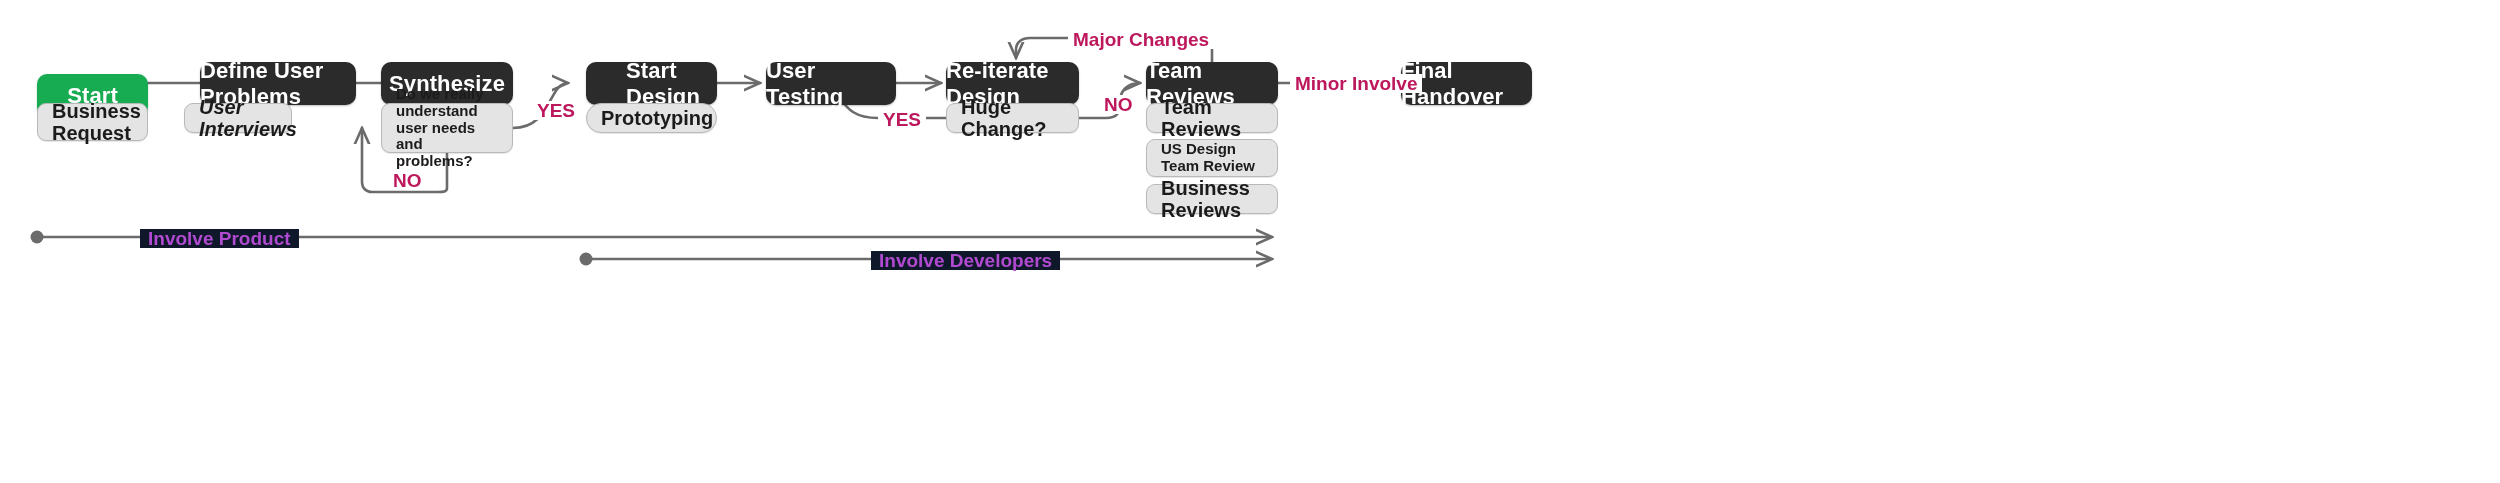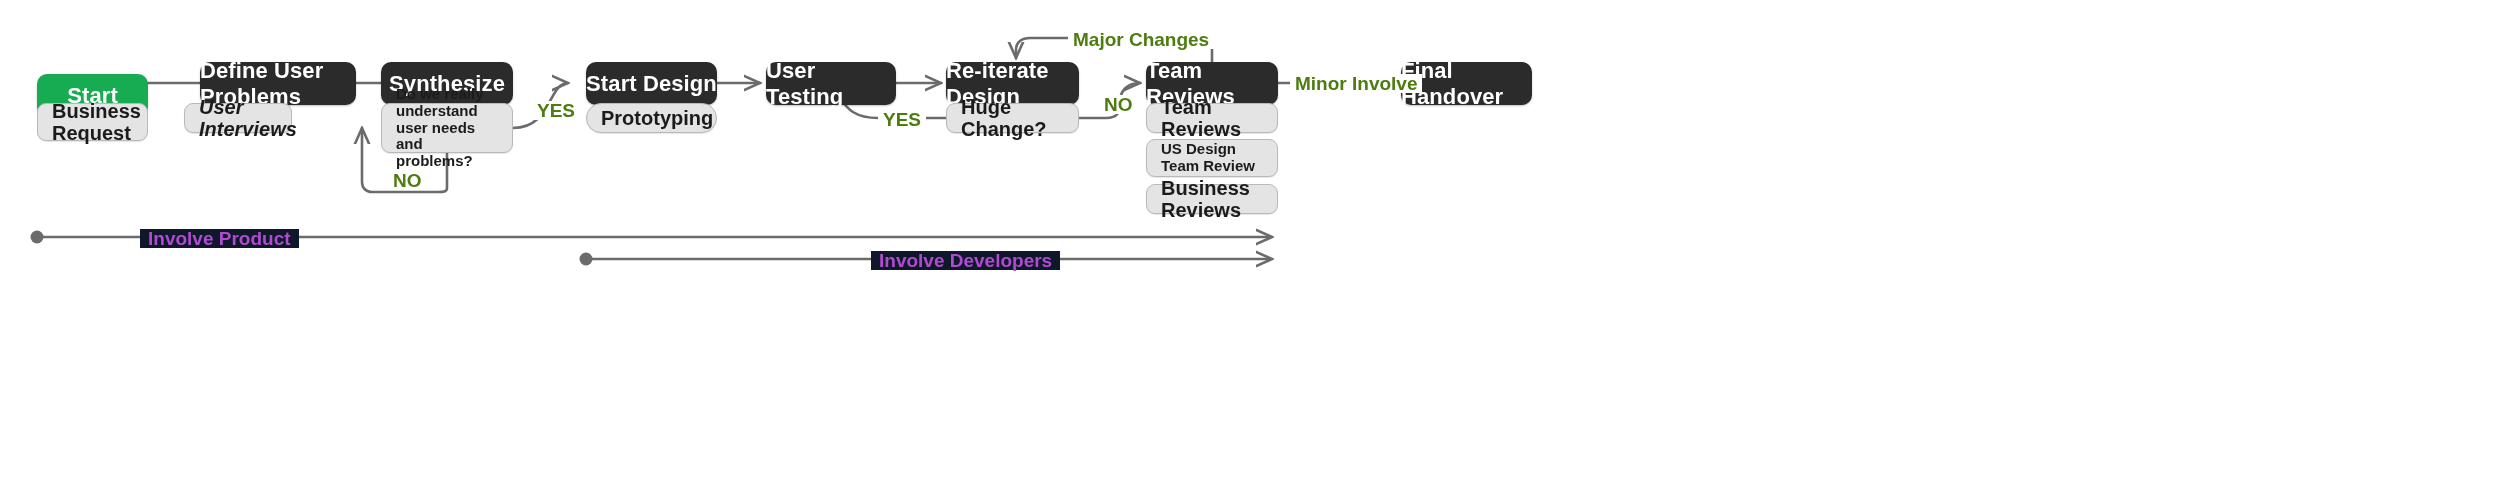--- a/index.html
+++ b/index.html
@@ -71,21 +71,21 @@
     font-weight: bold;
     padding: 0 14px;
     line-height: 1.12;
     box-shadow: 0 1px 1px rgba(0,0,0,0.10);
   }
 
   .edge-label {
     position: absolute;
     font-size: 19px;
     font-weight: bold;
-    color: #4d7c0f;
+    color: #be185d;
     background: #ffffff;
     padding: 0 5px;
     white-space: nowrap;
     line-height: 1;
   }
 
   .lane-label {
     position: absolute;
     font-size: 19px;
     font-weight: bold;
@@ -150,21 +150,21 @@
   </div>
 
   <div class="node node-dark" style="left:200px; top:62px; width:156px;">
     <span>Define User Problems</span>
   </div>
 
   <div class="node node-dark" style="left:381px; top:62px; width:132px;">
     <span>Synthesize</span>
   </div>
 
-  <div class="node node-dark" style="left:586px; top:62px; width:131px;">
+  <div class="node node-dark" style="left:586px; top:62px; width:131px;padding-left:40px;">
     <span>Start Design</span>
   </div>
 
   <div class="node node-dark" style="left:766px; top:62px; width:130px;">
     <span>User Testing</span>
   </div>
 
   <div class="node node-dark" style="left:946px; top:62px; width:133px;">
     <span>Re-iterate Design</span>
   </div>

